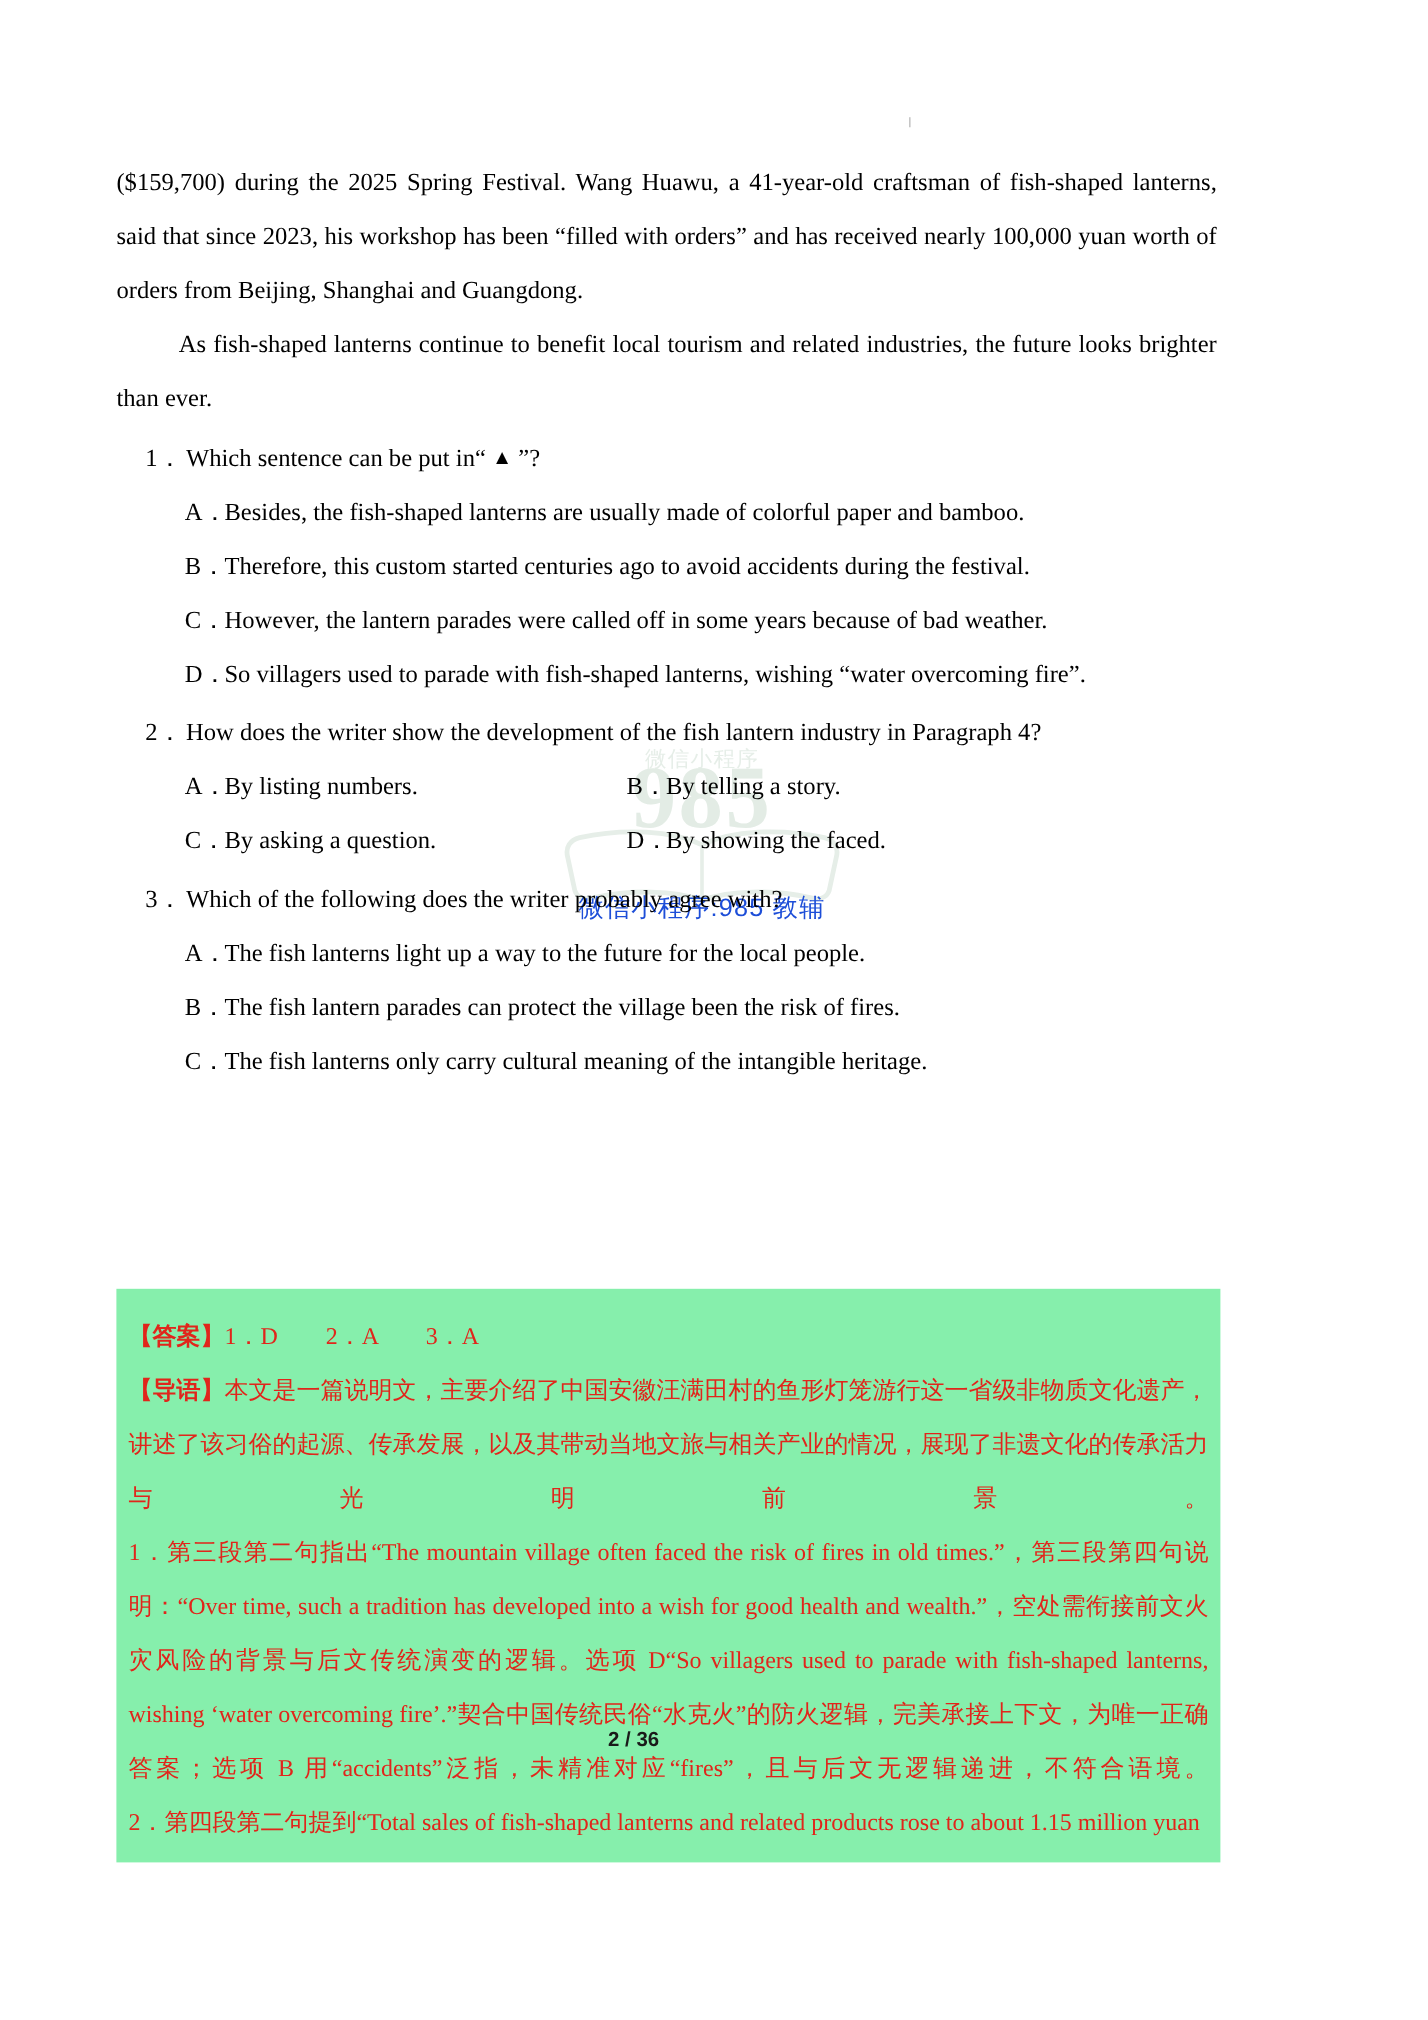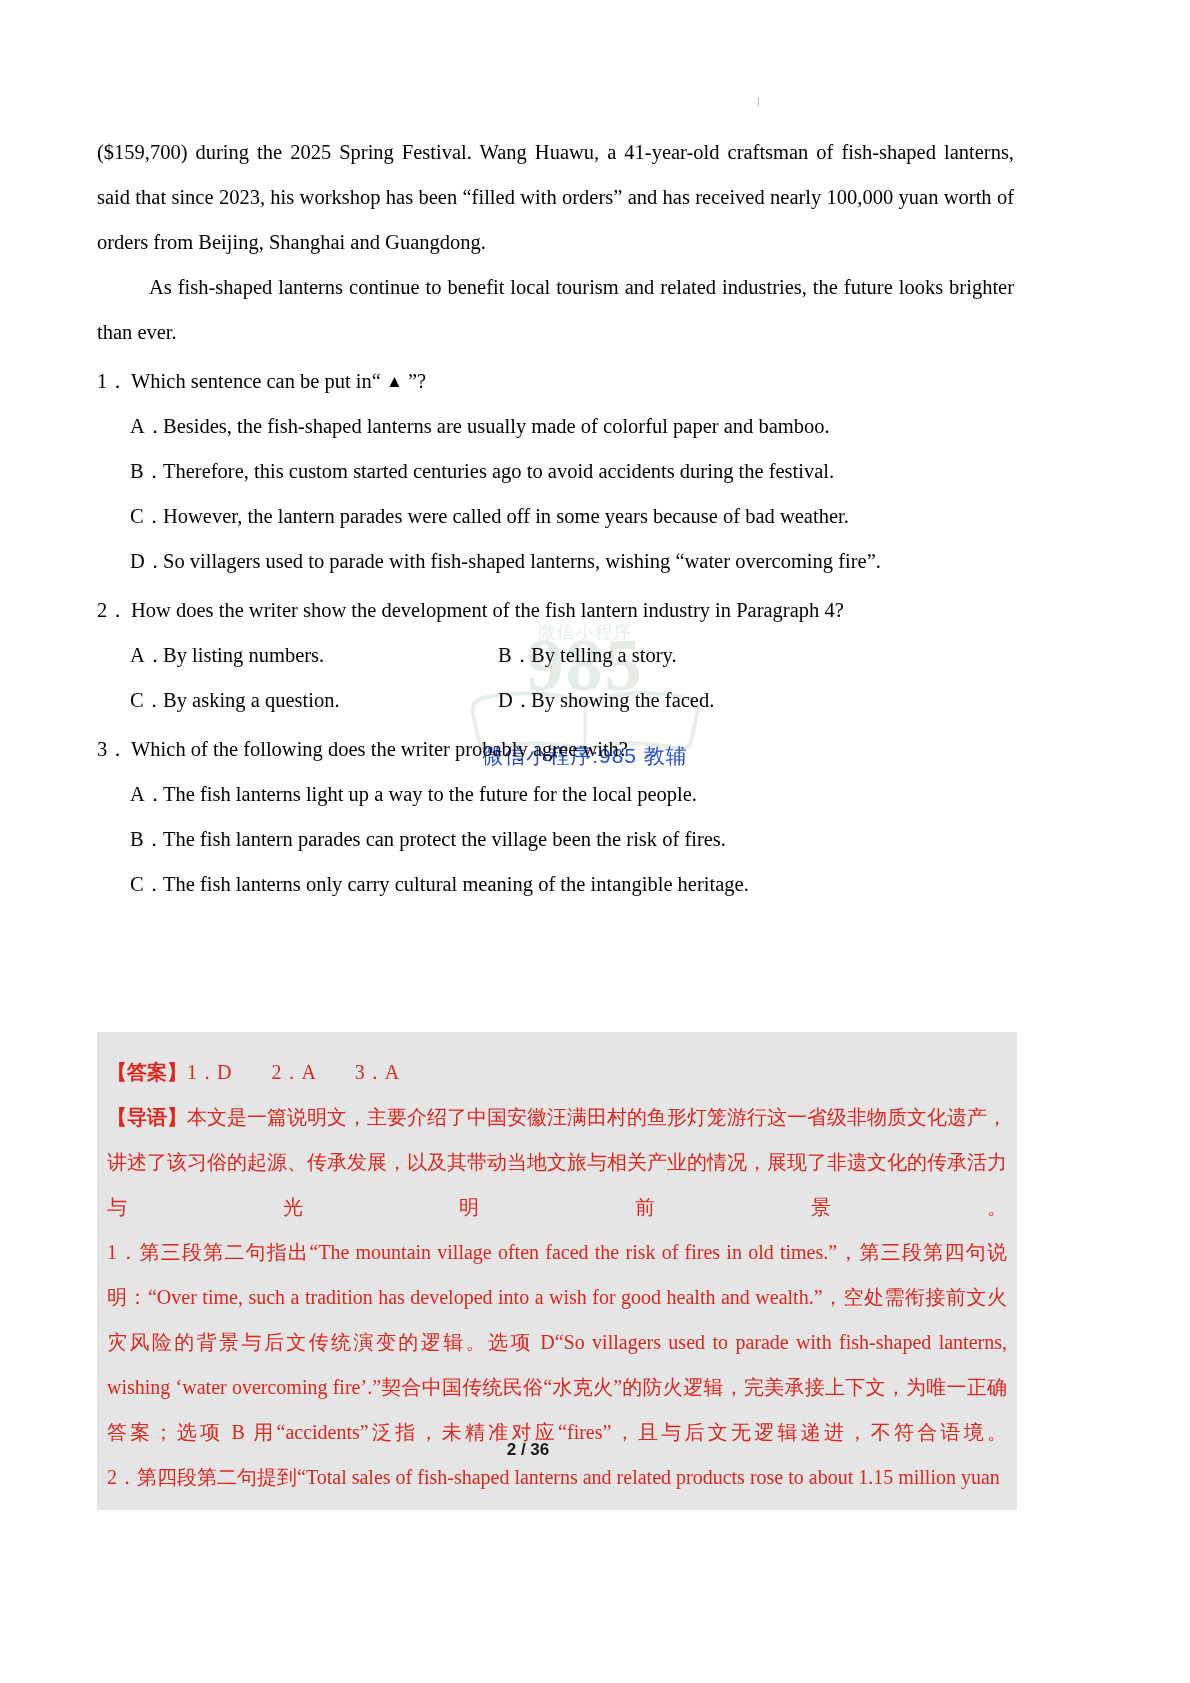--- a/index.html
+++ b/index.html
@@ -99,21 +99,21 @@
     line-height: 45px;
     text-align: justify;
     text-justify: inter-word;
     margin: 0;
   }
   .para.justified {
     text-align-last: left;
   }
   .indent { text-indent: 52px; }
 
-  .q-block { margin-top: 4px; }
+  .q-block { margin-top: 4px; margin-left: 24px; }
 
   .question {
     font-size: 20.5px;
     line-height: 45px;
     margin: 0;
     white-space: nowrap;
   }
   .q-num {
     display: inline-block;
     width: 34px;
@@ -140,23 +140,23 @@
   .opt-row .col { width: 368px; }
   .opt-row .lbl { display: inline-block; width: 33px; }
 
   .tri { font-size: 17px; vertical-align: 1px; }
   .ital { }
 
   
   .answer-box {
     position: absolute;
     left: 97px;
-    top: 1032px;
+    top: 1074px;
     width: 920px;
-    background: #e5e5e5;
+    background: #86efac;
     padding: 18px 0 10px 0;
     z-index: 2;
   }
   .ans-line {
     color: #e1251b;
     font-size: 20px;
     line-height: 45px;
     margin: 0;
     padding: 0 10px 0 10px;
     text-align: justify;

